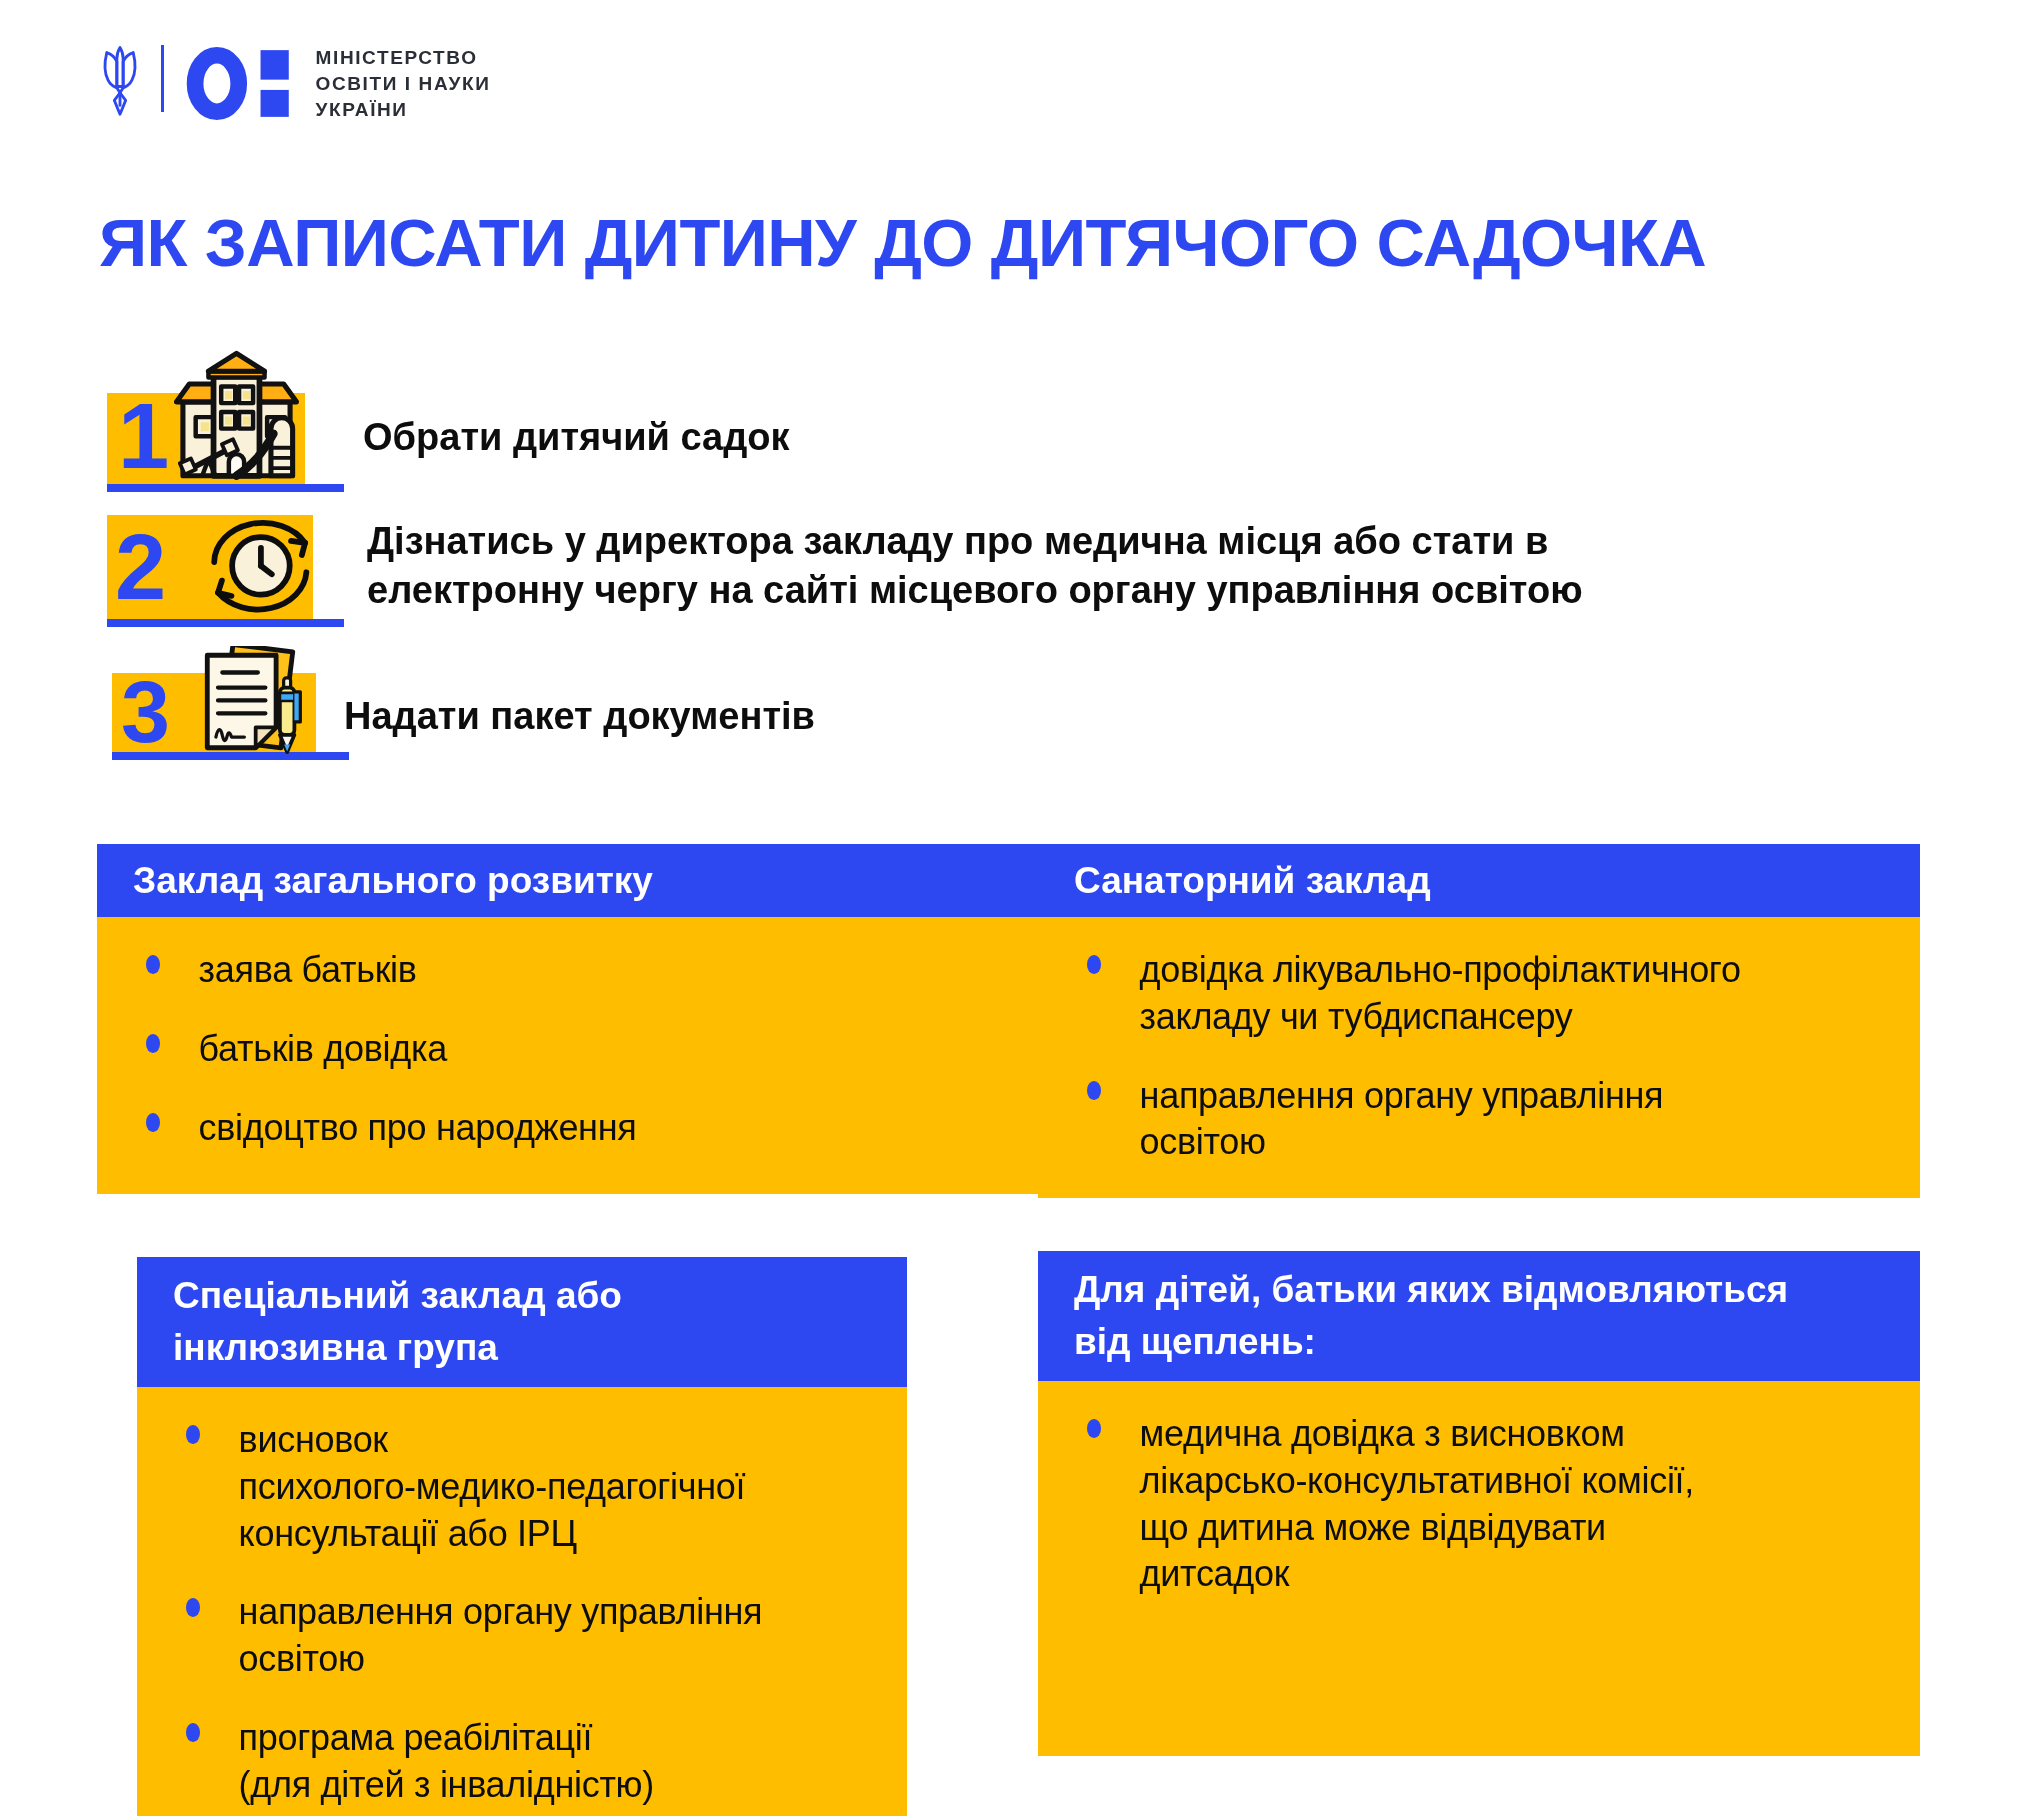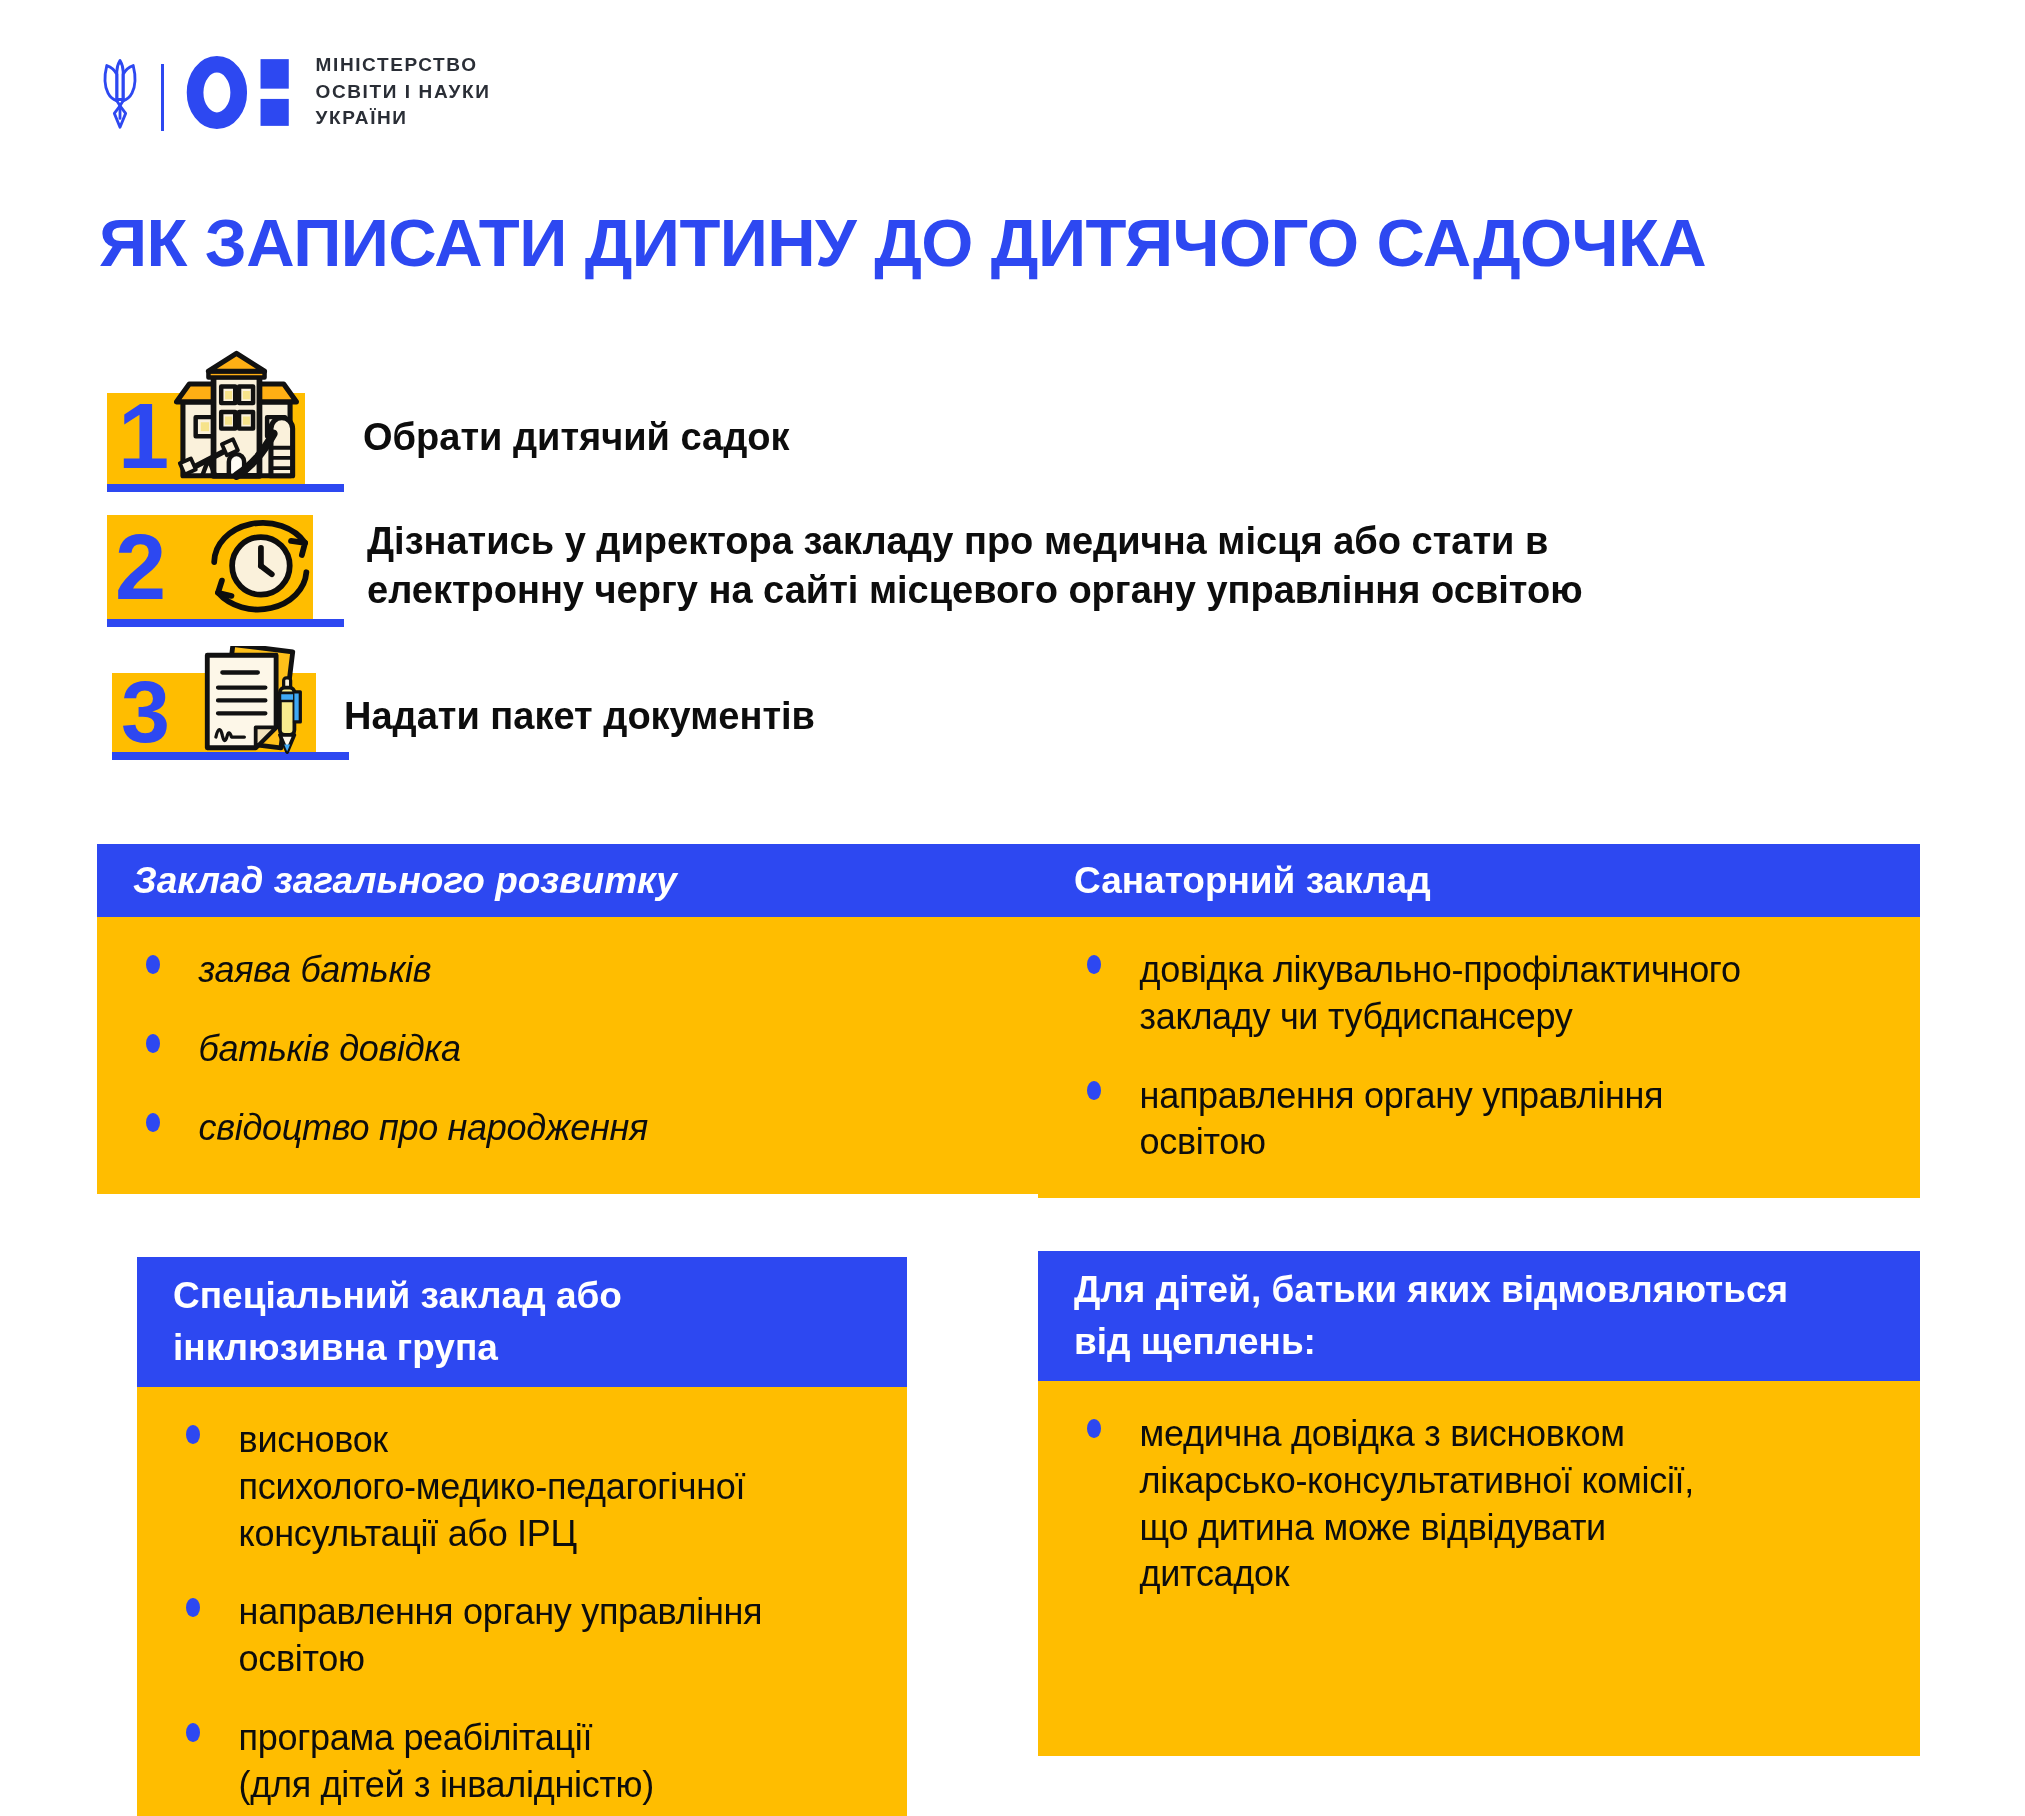--- a/index.html
+++ b/index.html
@@ -11,21 +11,21 @@
     --lblue:#3FA9F5;
     --ink:#0D0D0D;
     --logo-ink:#2A2E36;
   }
   *{margin:0;padding:0;box-sizing:border-box;}
   html,body{background:#ffffff;}
   body{font-family:"Liberation Sans","DejaVu Sans",sans-serif;}
   .page{position:relative;width:2025px;height:1817px;background:#ffffff;overflow:hidden;}
 
   
-  .logo{position:absolute;left:101px;top:45px;display:flex;align-items:flex-end;gap:22px;height:86px;}
+  .logo{position:absolute;left:101px;top:45px;display:flex;align-items:flex-start;gap:22px;height:86px;}
   .logo-divider{width:2.6px;height:67px;background:var(--blue);}
   .logo-text{font-size:19px;font-weight:700;letter-spacing:1.6px;line-height:1.38;color:var(--logo-ink);white-space:pre-line;}
 
   
   .title{position:absolute;left:99px;top:204px;width:1914px;font-size:67px;font-weight:800;color:var(--blue);white-space:nowrap;letter-spacing:-0.6px;}
 
   
   .badge{position:absolute;background:var(--yellow);}
   .bar{position:absolute;background:var(--blue);height:8.4px;}
   .num{position:absolute;color:var(--blue);font-weight:700;}
@@ -45,21 +45,21 @@
   #stext2{left:367px;top:517px;}
 
   #badge3{left:112px;top:673px;width:204px;height:79px;}
   #bar3{left:112px;top:752px;width:237px;}
   #num3{left:121px;top:666px;font-size:88px;line-height:91px;}
   #icon3{left:189px;top:646px;}
   #stext3{left:344px;top:692px;}
 
   
   .card{position:absolute;display:flex;flex-direction:column;}
-  #card1{left:97px;top:844px;width:998px;height:350px;font-style:italic;}
+  #card1{left:97px;top:844px;width:998px;height:350px;}
   #card2{left:1038px;top:844px;width:882px;height:350px;}
   #card3{left:97px;top:1257px;width:810px;height:505px;padding-left:40px;}
   #card4{left:1038px;top:1251px;width:882px;height:505px;}
   .card-header{background:var(--blue);color:#ffffff;font-weight:700;font-size:37px;line-height:1.4;
                padding-left:36px;padding-right:19.5px;display:flex;align-items:center;flex:none;white-space:pre-line;}
   .hdr-1line{height:73px;}
   .hdr-2line{height:130px;}
   .card-body{background:var(--yellow);flex:1;padding:30px 23.4px 0 49px;}
   .item{display:flex;gap:39px;margin-bottom:32px;}
   .dot{width:13.6px;height:19px;border-radius:50%;background:var(--blue);margin-top:8.4px;flex:none;}

